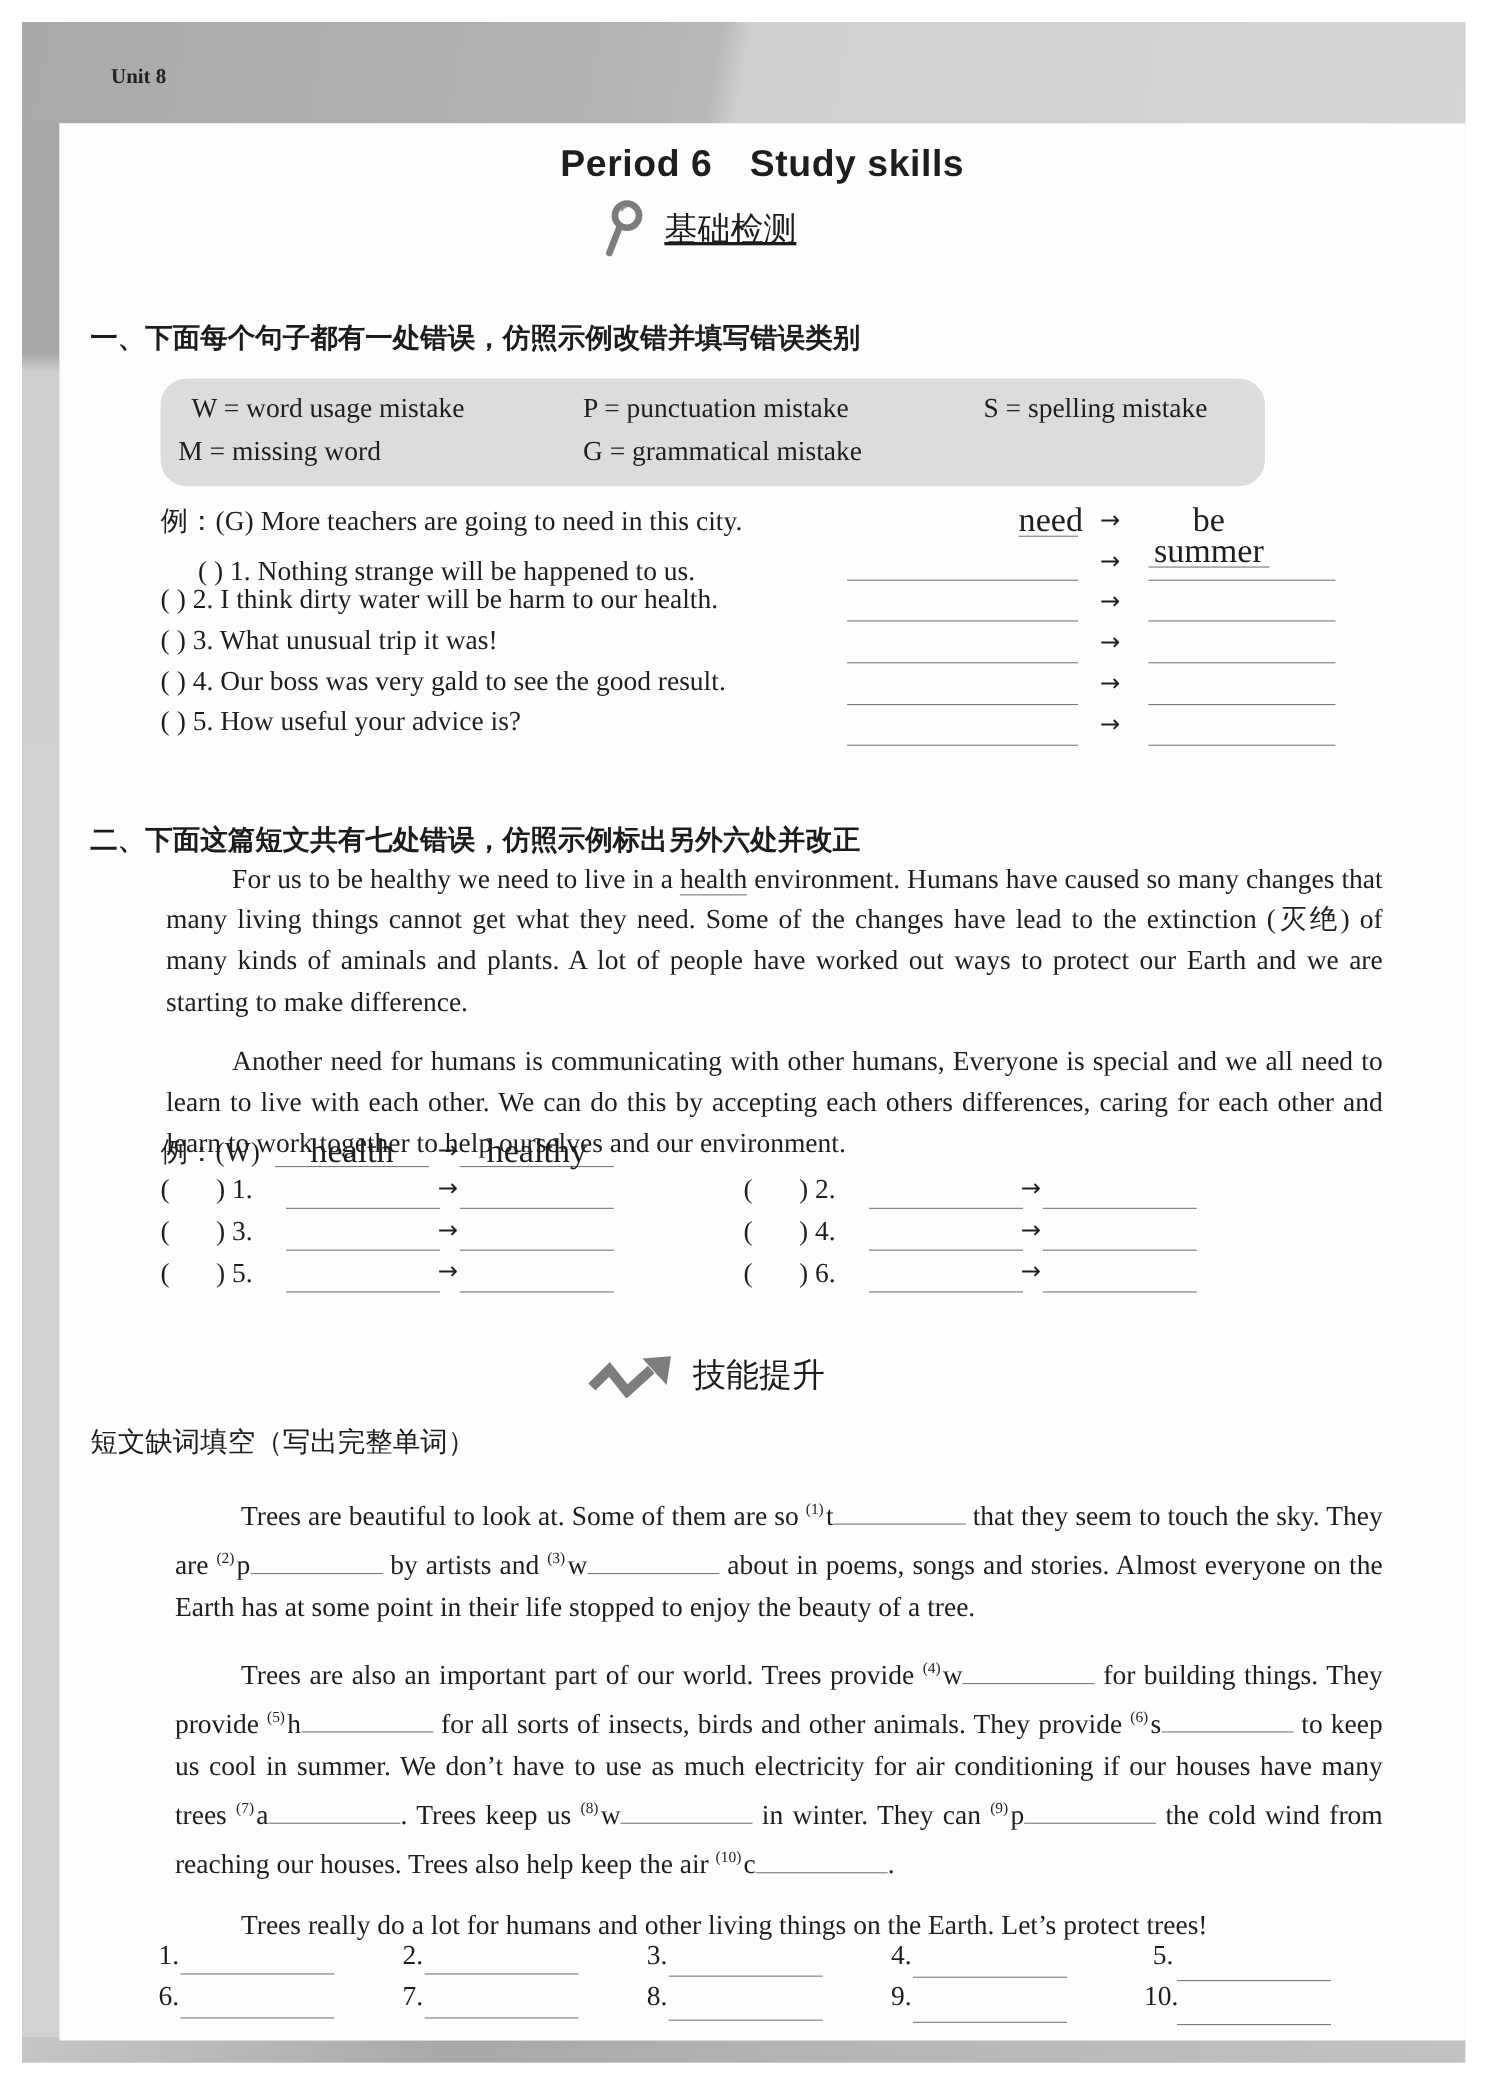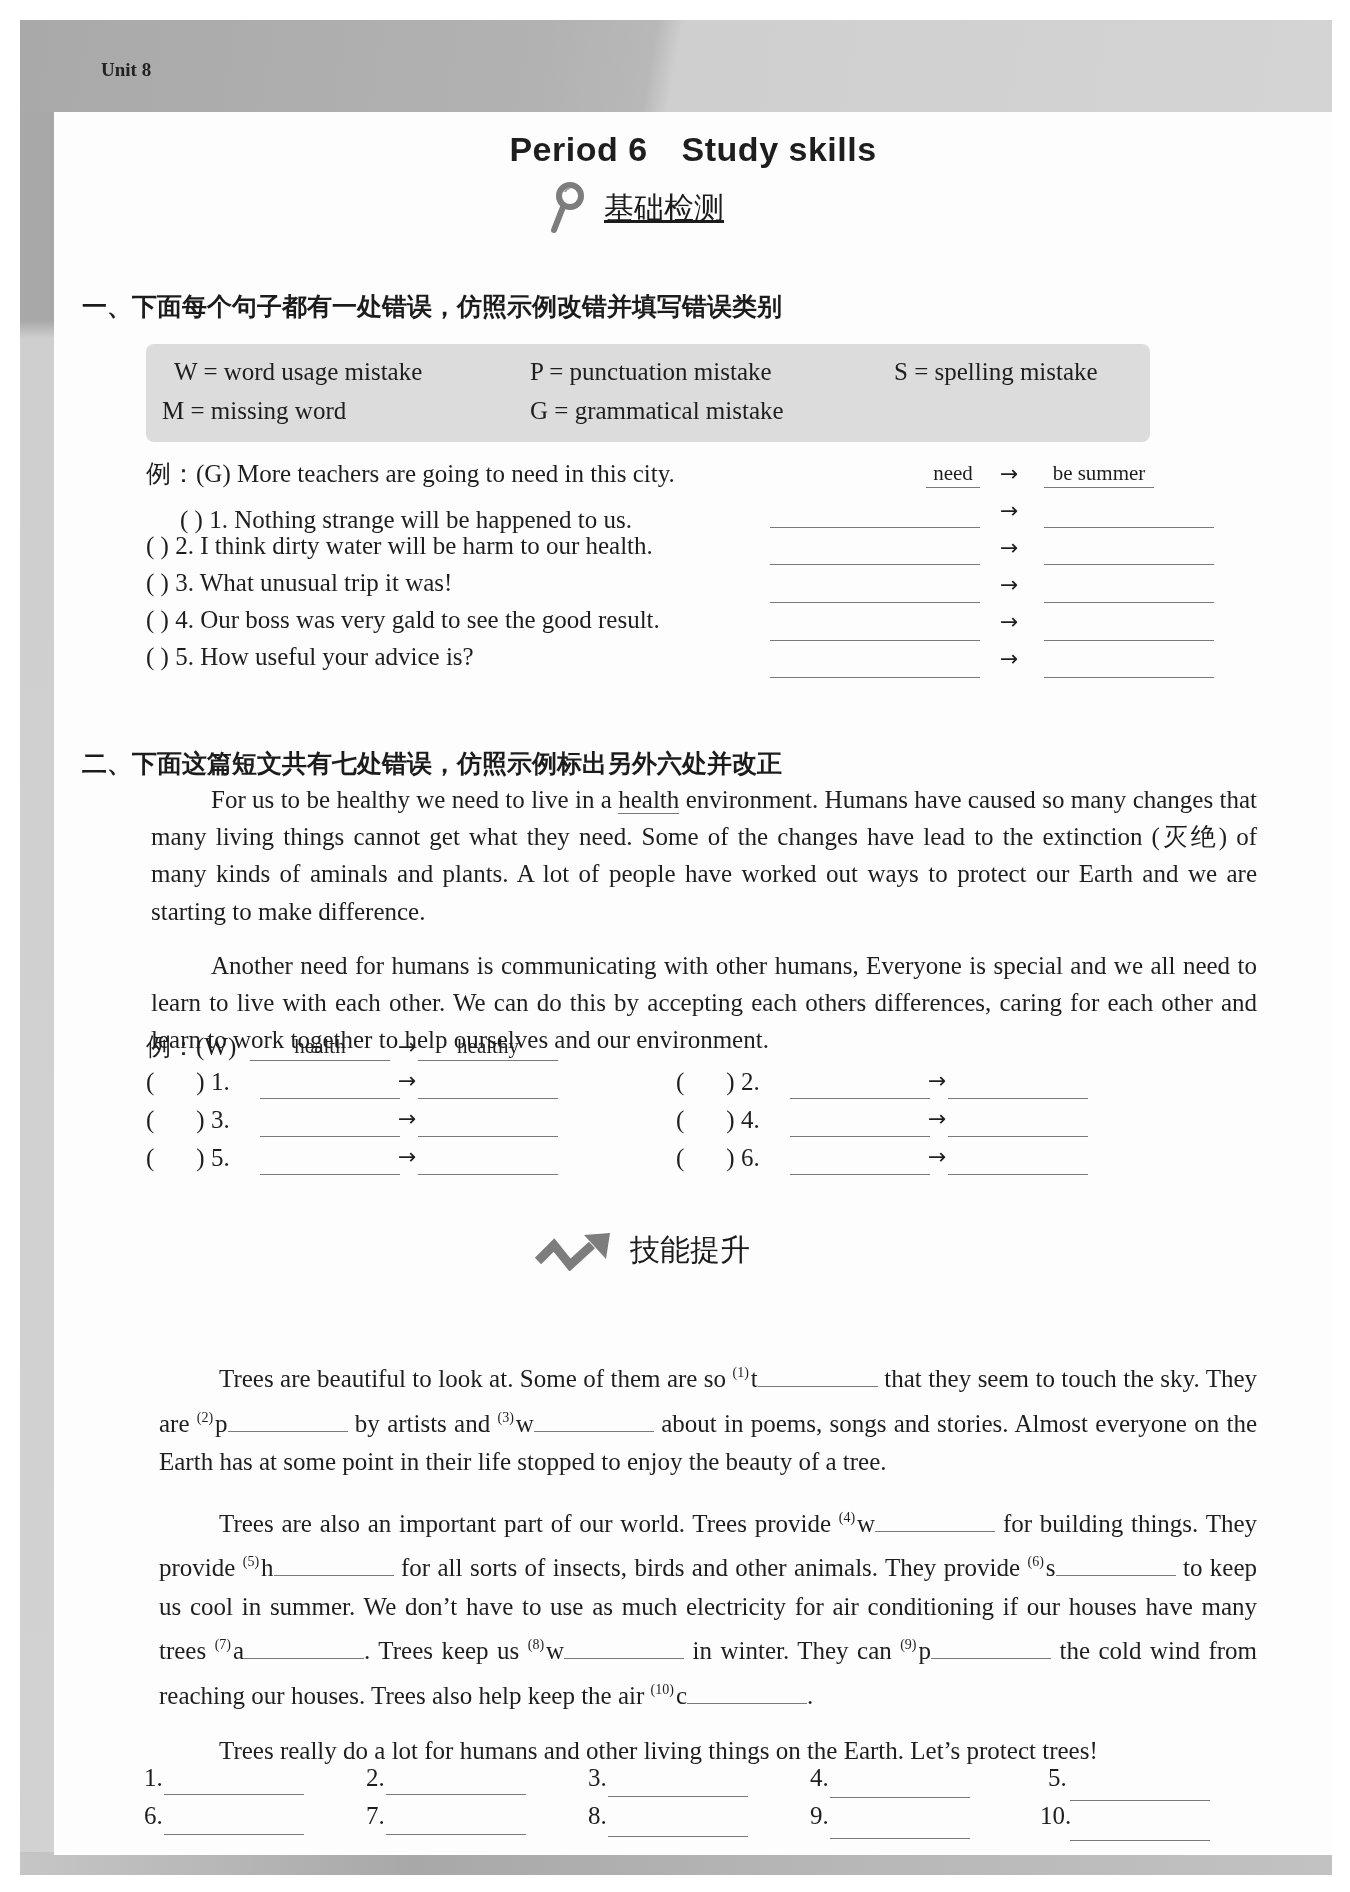--- a/index.html
+++ b/index.html
@@ -37,27 +37,27 @@
   .title .gap { display: inline-block; width: 34px; }
   .section-banner {
     position: absolute; display: flex; align-items: center; gap: 16px;
     font-family: "DejaVu Sans", sans-serif; font-size: 30px; color: #1c1c1c;
   }
   .q-heading {
     position: absolute; font-family: "DejaVu Sans", sans-serif; font-weight: bold; font-size: 25px; color: #1c1c1c;
   }
   .legend-box {
     position: absolute; left: 92px; top: 232px; width: 1004px; height: 98px;
-    background: #dcdcdc; border-radius: 8px;
+    background: #dcdcdc; border-radius: 24px;
   }
   .legend-item { position: absolute; font-size: 25px; }
   .row { position: absolute; font-size: 25px; white-space: nowrap; }
   .blank { position: absolute; border-bottom: 1.5px solid #7a7a7a; height: 0; }
   .arrow { position: absolute; font-size: 22px; font-family: "DejaVu Sans", sans-serif; }
-  .ans { position: absolute; font-size: 21px; text-align: center; border-bottom: 1.5px solid #7a7a7a; line-height: 28px; }
+  .ans { position: absolute; font-size: 31px; text-align: center; border-bottom: 1.5px solid #7a7a7a; line-height: 28px; }
   .para { position: absolute; left: 80px; width: 1140px; font-size: 25px; line-height: 37.2px; text-align: justify; }
   .para p { margin: 17px; }
   .indent { display: inline-block; width: 60px; }
   .underlined { border-bottom: 1.5px solid #777; }
   .inline-blank { display: inline-block; border-bottom: 1.5px solid #7a7a7a; width: 120px; height: 24px; vertical-align: baseline; }
   sup.n { font-size: 14px; vertical-align: 10px; margin-right: 2px; }
   .ex { font-family: "DejaVu Serif", serif; }
 </style>
 </head>
 <body>
@@ -184,20 +184,21 @@
   </div>
 
   <div class="section-banner" style="left:480px; top:1118px;">
     <svg width="80" height="40" viewBox="0 0 80 40">
       <polyline points="4,30 20,14 36,34 58,14" fill="none" stroke="#7d7d7d" stroke-width="9" stroke-linejoin="miter"></polyline>
       <polygon points="50,4 76,2 72,28" fill="#7d7d7d"></polygon>
     </svg>
     <span>技能提升</span>
   </div>
 
+  <div class="q-heading" style="left:28px; top:1182px; font-weight:normal;">短文缺词填空（写出完整单词）</div>
 
   <div class="para" style="top:1225px; left:88px; width:1132px; line-height:38.5px;">
     <p><span class="indent"></span><span>Trees are beautiful to look at. Some of them are so </span><sup class="n">(1)</sup><span>t</span><span class="inline-blank"></span><span> that they seem to touch the sky. They are </span><sup class="n">(2)</sup><span>p</span><span class="inline-blank"></span><span> by artists and </span><sup class="n">(3)</sup><span>w</span><span class="inline-blank"></span><span> about in poems, songs and stories. Almost everyone on the Earth has at some point in their life stopped to enjoy the beauty of a tree.</span></p>
     <p><span class="indent"></span><span>Trees are also an important part of our world. Trees provide </span><sup class="n">(4)</sup><span>w</span><span class="inline-blank"></span><span> for building things. They provide </span><sup class="n">(5)</sup><span>h</span><span class="inline-blank"></span><span> for all sorts of insects, birds and other animals. They provide </span><sup class="n">(6)</sup><span>s</span><span class="inline-blank"></span><span> to keep us cool in summer. We don’t have to use as much electricity for air conditioning if our houses have many trees </span><sup class="n">(7)</sup><span>a</span><span class="inline-blank"></span><span>. Trees keep us </span><sup class="n">(8)</sup><span>w</span><span class="inline-blank"></span><span> in winter. They can </span><sup class="n">(9)</sup><span>p</span><span class="inline-blank"></span><span> the cold wind from reaching our houses. Trees also help keep the air </span><sup class="n">(10)</sup><span>c</span><span class="inline-blank"></span><span>.</span></p>
     <p><span class="indent"></span><span>Trees really do a lot for humans and other living things on the Earth. Let’s protect trees!</span></p>
   </div>
 
   <div>
     <div class="row" style="left:90px; top:1652px;">1.</div>
     <div class="blank" style="left:110px; top:1682px; width:140px;"></div>

